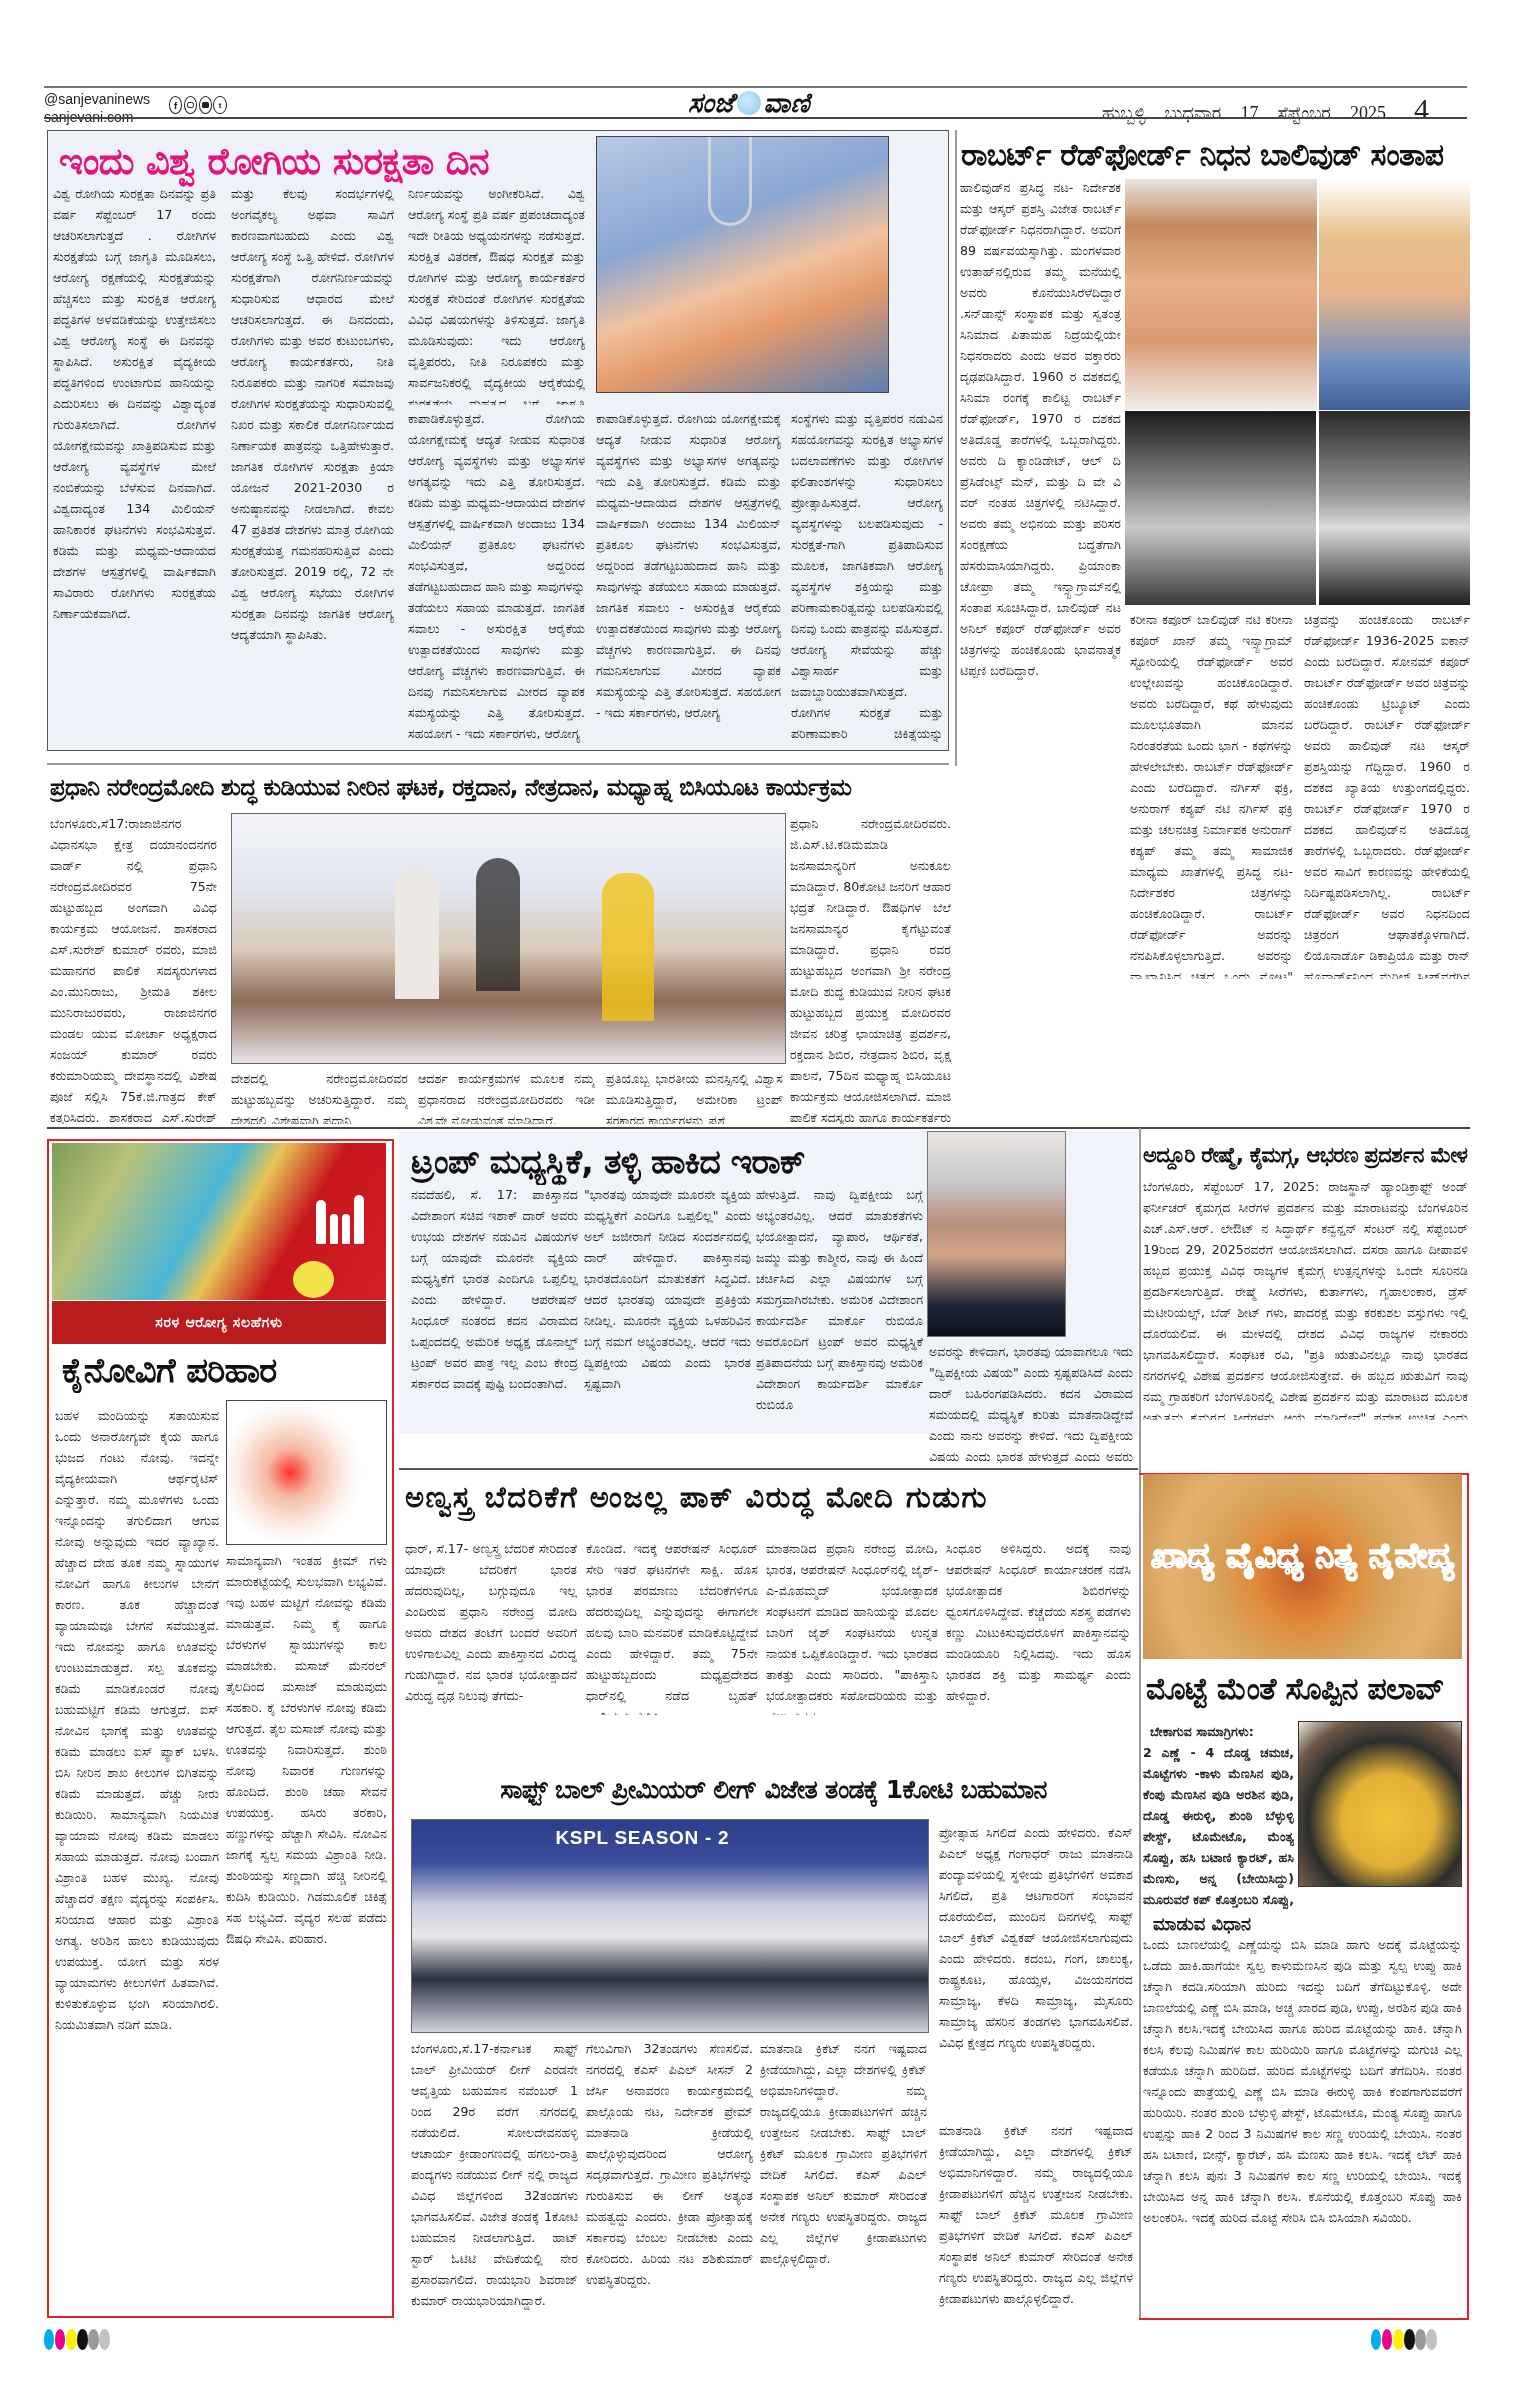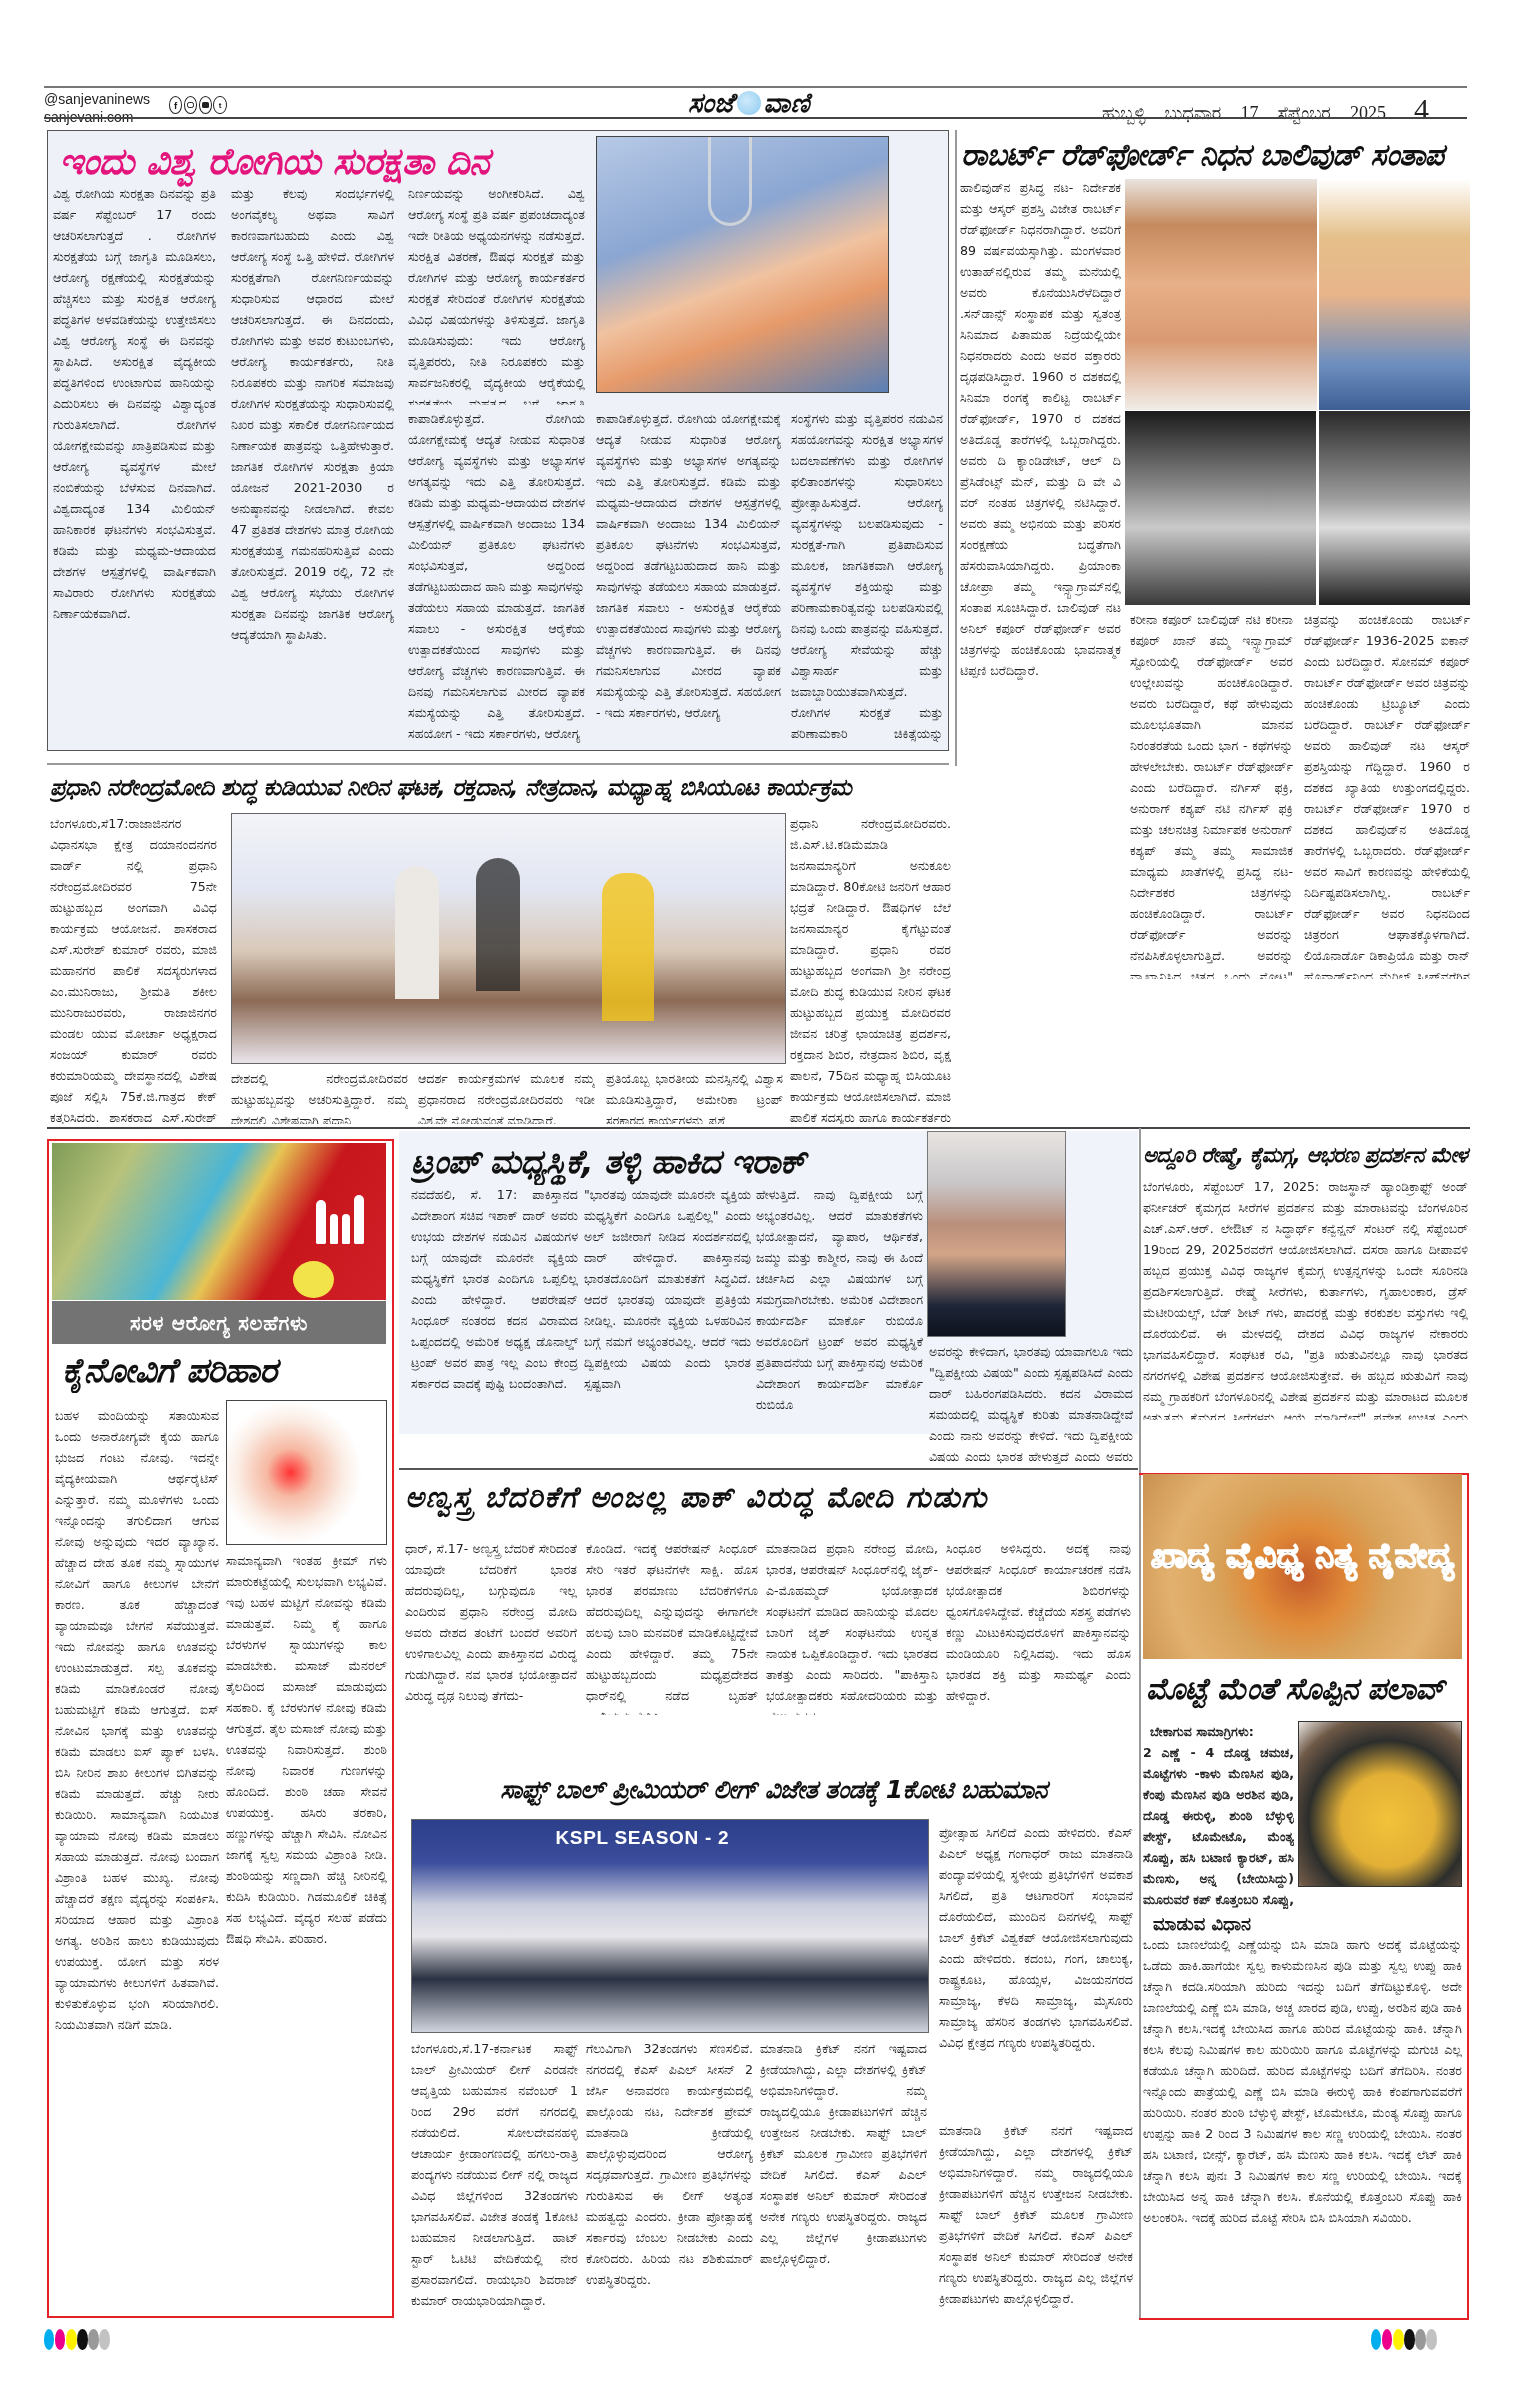--- a/index.html
+++ b/index.html
@@ -2,21 +2,21 @@
 <html style="font-size:12px"><head>
 <meta charset="utf-8">
 <style>
   * { box-sizing: border-box; margin: 0; padding: 0; }
   html, body { width: 1528px; height: 2401px; background: #ffffff; overflow: hidden; }
   body { position: relative; font-family: "DejaVu Sans", sans-serif; color: #1a1a1a; }
   .abs { position: absolute; }
   .col-text { font-size: 12.6px; line-height: 21px; text-align: justify; color: #222; overflow: hidden; word-break: break-word; }
   .rule { position: absolute; background: #555; }
   .vline { position: absolute; width: 1.5px; background: #888; }
-  .headline { font-family: "DejaVu Sans", sans-serif; font-weight: 900; color: #111; letter-spacing: -0.7px; white-space: nowrap; overflow: hidden; font-style: italic; }
+  .headline { font-family: "DejaVu Sans", sans-serif; font-weight: 900; color: #111; letter-spacing: -0.7px; white-space: nowrap; overflow: hidden; }
   .photo { position: absolute; overflow: hidden; border: 1.5px solid #333; text-decoration: underline; }
   .cmyk { position: absolute; display: flex; gap: 0.7px; }
   .cmyk span { width: 10.4px; height: 21px; border-radius: 50%; display: inline-block; }
   .box-red { position: absolute; border: 2.2px solid #e52128; }
 </style>
 </head>
 <body>
 
 <div class="rule" style="left:44px; top:86px; width:1423px; height:2.2px; background:#777;"></div>
 <div class="abs" style="left:44px; top:90px; font-family:'Liberation Sans',sans-serif; font-size:14px; line-height:18px; color:#222;">
@@ -88,21 +88,21 @@
 <div class="box-red" style="left: 47px; top: 1139px; width: 347px; height: 1179px; border-color: rgb(229, 33, 40);"></div>
 <div class="photo" style="left:52px; top:1143px; width:334px; height:157px; border:none; background:linear-gradient(120deg,#7e9c57 0%,#b8c27a 20%,#4ab6d6 45%,#e6c553 55%,#c8161d 70%,#d22028 100%);">
   <div style="position:absolute;right:22px;top:52px;display:flex;gap:3.7px;align-items:flex-end;">
     <span style="width:10.4px;height:44px;background:#fff;border-radius:5.2px 5.2px 1.5px 1.5px;"></span>
     <span style="width:8.1px;height:30px;background:#fff;border-radius:4.4px 4.4px 1.5px 1.5px;"></span>
     <span style="width:8.1px;height:30px;background:#fff;border-radius:4.4px 4.4px 1.5px 1.5px;"></span>
     <span style="width:10.4px;height:49px;background:#fff;border-radius:5.2px 5.2px 1.5px 1.5px;"></span>
   </div>
   <div style="position:absolute;right:52px;top:118px;width:41px;height:37px;border-radius:50%;background:#f3e34a;"></div>
 </div>
-<div class="abs" style="left:52px; top:1301px; width:334px; height:43px; background:#737373; color:#fff; font-size:20px; font-weight:bold; display:flex; align-items:center; justify-content:center; letter-spacing:0.7px;">ಸರಳ ಆರೋಗ್ಯ ಸಲಹೆಗಳು</div>
+<div class="abs" style="left:52px; top:1301px; width:334px; height:43px; background:#b91c1c; color:#fff; font-size:14px; font-weight:bold; display:flex; align-items:center; justify-content:center; letter-spacing:0.7px;">ಸರಳ ಆರೋಗ್ಯ ಸಲಹೆಗಳು</div>
 <div class="abs headline" style="left:62px; top:1347px; width:325px; font-size:34px; line-height:46px;">ಕೈನೋವಿಗೆ ಪರಿಹಾರ</div>
 <div class="abs col-text" style="left:55px; top:1405px; width:164px; height:906px;">ಬಹಳ ಮಂದಿಯನ್ನು ಸತಾಯಿಸುವ ಒಂದು ಅನಾರೋಗ್ಯವೇ ಕೈಯ ಹಾಗೂ ಭುಜದ ಗಂಟು ನೋವು. ಇದನ್ನೇ ವೈದ್ಯಕೀಯವಾಗಿ ಆರ್ಥರೈಟಿಸ್ ಎನ್ನುತ್ತಾರೆ. ನಮ್ಮ ಮೂಳೆಗಳು ಒಂದು ಇನ್ನೊಂದನ್ನು ತಗುಲಿದಾಗ ಆಗುವ ನೋವು ಅನ್ನುವುದು ಇದರ ವ್ಯಾಖ್ಯಾನ. ಹೆಚ್ಚಾದ ದೇಹ ತೂಕ ನಮ್ಮ ಸ್ನಾಯುಗಳ ನೋವಿಗೆ ಹಾಗೂ ಕೀಲುಗಳ ಬೇನೆಗೆ ಕಾರಣ. ತೂಕ ಹೆಚ್ಚಾದಂತೆ ವ್ಯಾಯಾಮವೂ ಬೇಗನೆ ಸವೆಯುತ್ತವೆ. ಇದು ನೋವನ್ನು ಹಾಗೂ ಊತವನ್ನು ಉಂಟುಮಾಡುತ್ತದೆ. ಸಲ್ಪ ತೂಕವನ್ನು ಕಡಿಮೆ ಮಾಡಿಕೊಂಡರೆ ನೋವು ಬಹುಮಟ್ಟಿಗೆ ಕಡಿಮೆ ಆಗುತ್ತದೆ. ಐಸ್ ನೋವಿನ ಭಾಗಕ್ಕೆ ಮತ್ತು ಊತವನ್ನು ಕಡಿಮೆ ಮಾಡಲು ಐಸ್ ಪ್ಯಾಕ್ ಬಳಸಿ. ಬಿಸಿ ನೀರಿನ ಶಾಖ ಕೀಲುಗಳ ಬಿಗಿತವನ್ನು ಕಡಿಮೆ ಮಾಡುತ್ತದೆ. ಹೆಚ್ಚು ನೀರು ಕುಡಿಯಿರಿ. ಸಾಮಾನ್ಯವಾಗಿ ನಿಯಮಿತ ವ್ಯಾಯಾಮ ನೋವು ಕಡಿಮೆ ಮಾಡಲು ಸಹಾಯ ಮಾಡುತ್ತದೆ. ನೋವು ಬಂದಾಗ ವಿಶ್ರಾಂತಿ ಬಹಳ ಮುಖ್ಯ. ನೋವು ಹೆಚ್ಚಾದರೆ ತಕ್ಷಣ ವೈದ್ಯರನ್ನು ಸಂಪರ್ಕಿಸಿ. ಸರಿಯಾದ ಆಹಾರ ಮತ್ತು ವಿಶ್ರಾಂತಿ ಅಗತ್ಯ. ಅರಿಶಿನ ಹಾಲು ಕುಡಿಯುವುದು ಉಪಯುಕ್ತ. ಯೋಗ ಮತ್ತು ಸರಳ ವ್ಯಾಯಾಮಗಳು ಕೀಲುಗಳಿಗೆ ಹಿತವಾಗಿವೆ. ಕುಳಿತುಕೊಳ್ಳುವ ಭಂಗಿ ಸರಿಯಾಗಿರಲಿ. ನಿಯಮಿತವಾಗಿ ನಡಿಗೆ ಮಾಡಿ.</div>
 <div class="photo" style="left:226px; top:1400px; width:161px; height:145px; background:radial-gradient(circle at 40% 50%,#f33 0%,#f6b9a3 20%,#fbeee6 45%,#ffffff 60%), linear-gradient(90deg,#fff 70%,#1e2a55 100%); border-color:#444;"></div>
 <div class="abs col-text" style="left:226px; top:1550px; width:161px; height:762px;">ಸಾಮಾನ್ಯವಾಗಿ ಇಂತಹ ಕ್ರೀಮ್ ಗಳು ಮಾರುಕಟ್ಟೆಯಲ್ಲಿ ಸುಲಭವಾಗಿ ಲಭ್ಯವಿವೆ. ಇವು ಬಹಳ ಮಟ್ಟಿಗೆ ನೋವನ್ನು ಕಡಿಮೆ ಮಾಡುತ್ತವೆ. ನಿಮ್ಮ ಕೈ ಹಾಗೂ ಬೆರಳುಗಳ ಸ್ನಾಯುಗಳನ್ನು ಕಾಲ ಮಾಡಬೇಕು. ಮಸಾಜ್ ಮೆನರಲ್ ತೈಲದಿಂದ ಮಸಾಜ್ ಮಾಡುವುದು ಸಹಕಾರಿ. ಕೈ ಬೆರಳುಗಳ ನೋವು ಕಡಿಮೆ ಆಗುತ್ತದೆ. ತೈಲ ಮಸಾಜ್ ನೋವು ಮತ್ತು ಊತವನ್ನು ನಿವಾರಿಸುತ್ತದೆ. ಶುಂಠಿ ನೋವು ನಿವಾರಕ ಗುಣಗಳನ್ನು ಹೊಂದಿದೆ. ಶುಂಠಿ ಚಹಾ ಸೇವನೆ ಉಪಯುಕ್ತ. ಹಸಿರು ತರಕಾರಿ, ಹಣ್ಣುಗಳನ್ನು ಹೆಚ್ಚಾಗಿ ಸೇವಿಸಿ. ನೋವಿನ ಜಾಗಕ್ಕೆ ಸ್ವಲ್ಪ ಸಮಯ ವಿಶ್ರಾಂತಿ ನೀಡಿ. ಶುಂಠಿಯನ್ನು ಸಣ್ಣದಾಗಿ ಹೆಚ್ಚಿ ನೀರಿನಲ್ಲಿ ಕುದಿಸಿ ಕುಡಿಯಿರಿ. ಗಿಡಮೂಲಿಕೆ ಚಿಕಿತ್ಸೆ ಸಹ ಲಭ್ಯವಿದೆ. ವೈದ್ಯರ ಸಲಹೆ ಪಡೆದು ಔಷಧಿ ಸೇವಿಸಿ. ಪರಿಹಾರ.</div>
 
 <div class="abs" style="left:399px; top:1131px; width:739px; height:303px; background:#f0f3f9;"></div>
 <div class="abs headline" style="left:411px; top:1139px; width:510px; font-size:33px; line-height:46px;">ಟ್ರಂಪ್ ಮಧ್ಯಸ್ಥಿಕೆ, ತಳ್ಳಿ ಹಾಕಿದ ಇರಾಕ್</div>
 <div class="photo" style="left:927px; top:1131px; width:139px; height:206px; background:linear-gradient(180deg,#e7e4e2 0%,#c9c6c8 25%,#b98f7c 45%,#d3a588 60%,#1f2638 85%,#0d111d 100%); border-color:#777;"></div>
 <div class="abs col-text" style="left:411px; top:1184px; width:167px; height:279px;">ನವದೆಹಲಿ, ಸೆ. 17: ಪಾಕಿಸ್ತಾನದ ವಿದೇಶಾಂಗ ಸಚಿವ ಇಶಾಕ್ ದಾರ್ ಅವರು ಉಭಯ ದೇಶಗಳ ನಡುವಿನ ವಿಷಯಗಳ ಬಗ್ಗೆ ಯಾವುದೇ ಮೂರನೇ ವ್ಯಕ್ತಿಯ ಮಧ್ಯಸ್ಥಿಕೆಗೆ ಭಾರತ ಎಂದಿಗೂ ಒಪ್ಪಲಿಲ್ಲ ಎಂದು ಹೇಳಿದ್ದಾರೆ. ಆಪರೇಷನ್ ಸಿಂಧೂರ್ ನಂತರದ ಕದನ ವಿರಾಮದ ಒಪ್ಪಂದದಲ್ಲಿ ಅಮೆರಿಕ ಅಧ್ಯಕ್ಷ ಡೊನಾಲ್ಡ್ ಟ್ರಂಪ್ ಅವರ ಪಾತ್ರ ಇಲ್ಲ ಎಂಬ ಕೇಂದ್ರ ಸರ್ಕಾರದ ವಾದಕ್ಕೆ ಪುಷ್ಟಿ ಬಂದಂತಾಗಿದೆ.</div>
 <div class="abs col-text" style="left:584px; top:1184px; width:167px; height:279px;">"ಭಾರತವು ಯಾವುದೇ ಮೂರನೇ ವ್ಯಕ್ತಿಯ ಮಧ್ಯಸ್ಥಿಕೆಗೆ ಎಂದಿಗೂ ಒಪ್ಪಲಿಲ್ಲ" ಎಂದು ಅಲ್ ಜಜೀರಾಗೆ ನೀಡಿದ ಸಂದರ್ಶನದಲ್ಲಿ ದಾರ್ ಹೇಳಿದ್ದಾರೆ. ಪಾಕಿಸ್ತಾನವು ಭಾರತದೊಂದಿಗೆ ಮಾತುಕತೆಗೆ ಸಿದ್ಧವಿದೆ. ಆದರೆ ಭಾರತವು ಯಾವುದೇ ಪ್ರತಿಕ್ರಿಯೆ ನೀಡಿಲ್ಲ. ಮೂರನೇ ವ್ಯಕ್ತಿಯ ಒಳಹರಿವಿನ ಬಗ್ಗೆ ನಮಗೆ ಅಭ್ಯಂತರವಿಲ್ಲ. ಆದರೆ ಇದು ದ್ವಿಪಕ್ಷೀಯ ವಿಷಯ ಎಂದು ಭಾರತ ಸ್ಪಷ್ಟವಾಗಿ</div>

